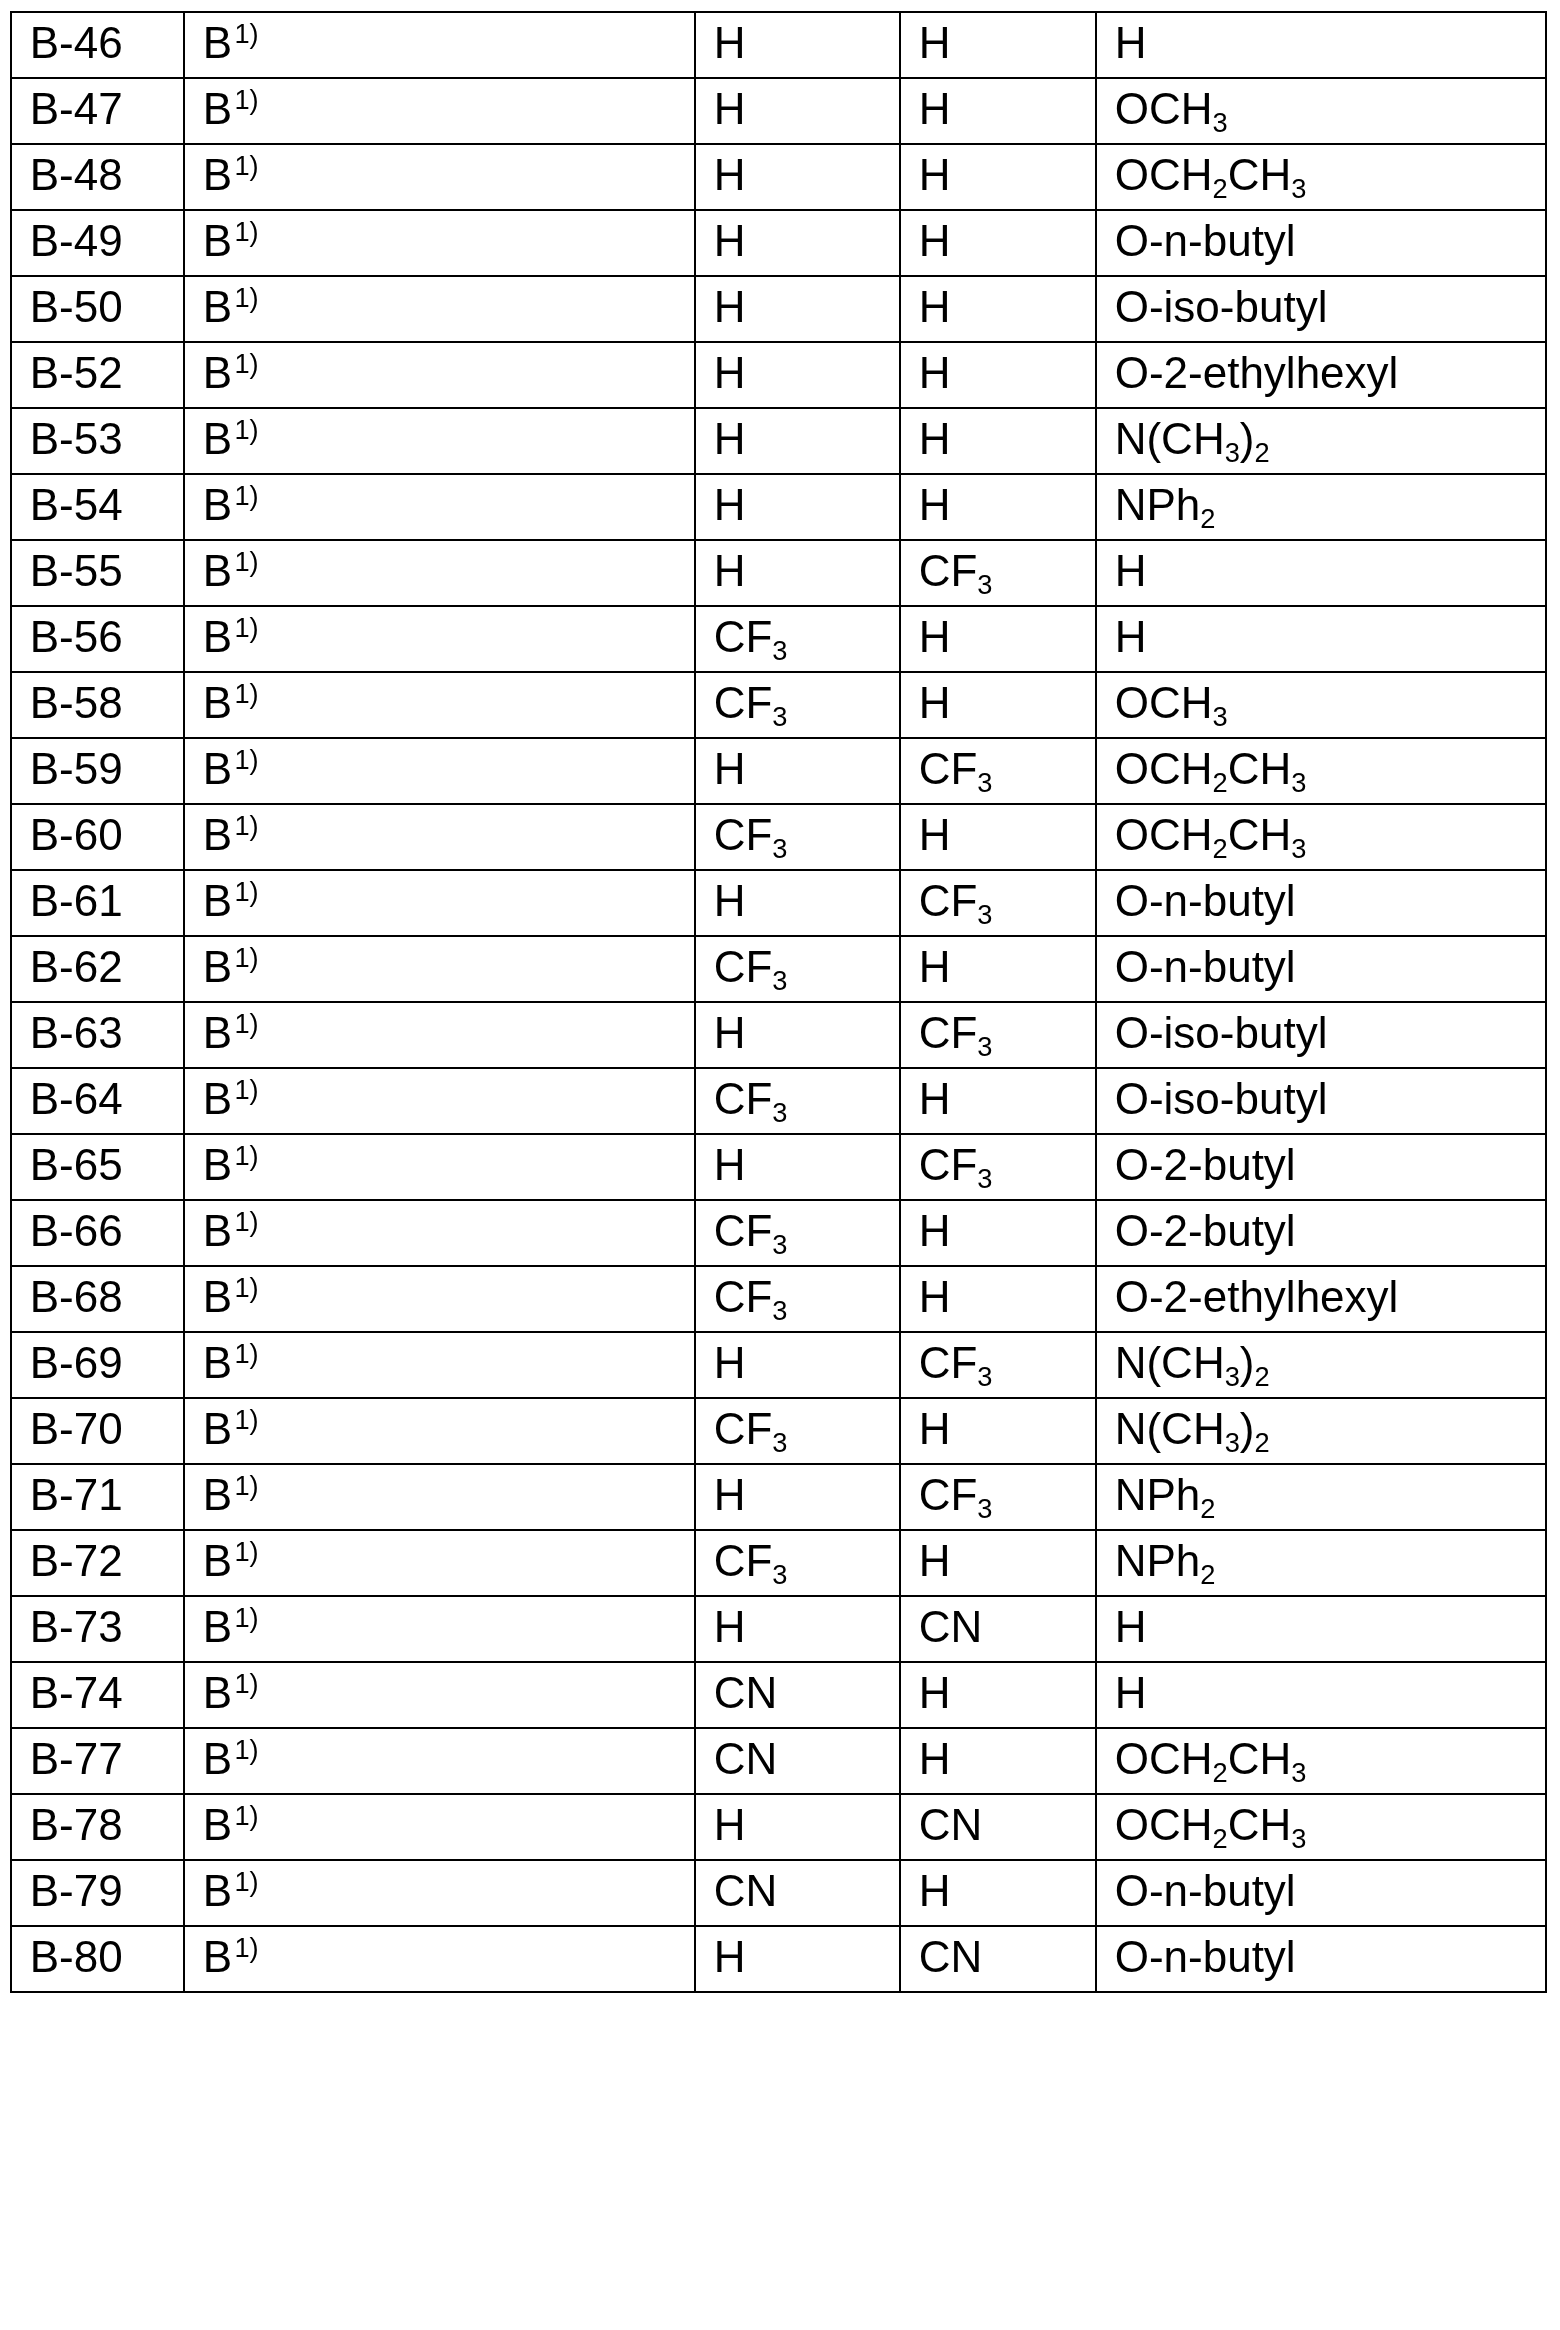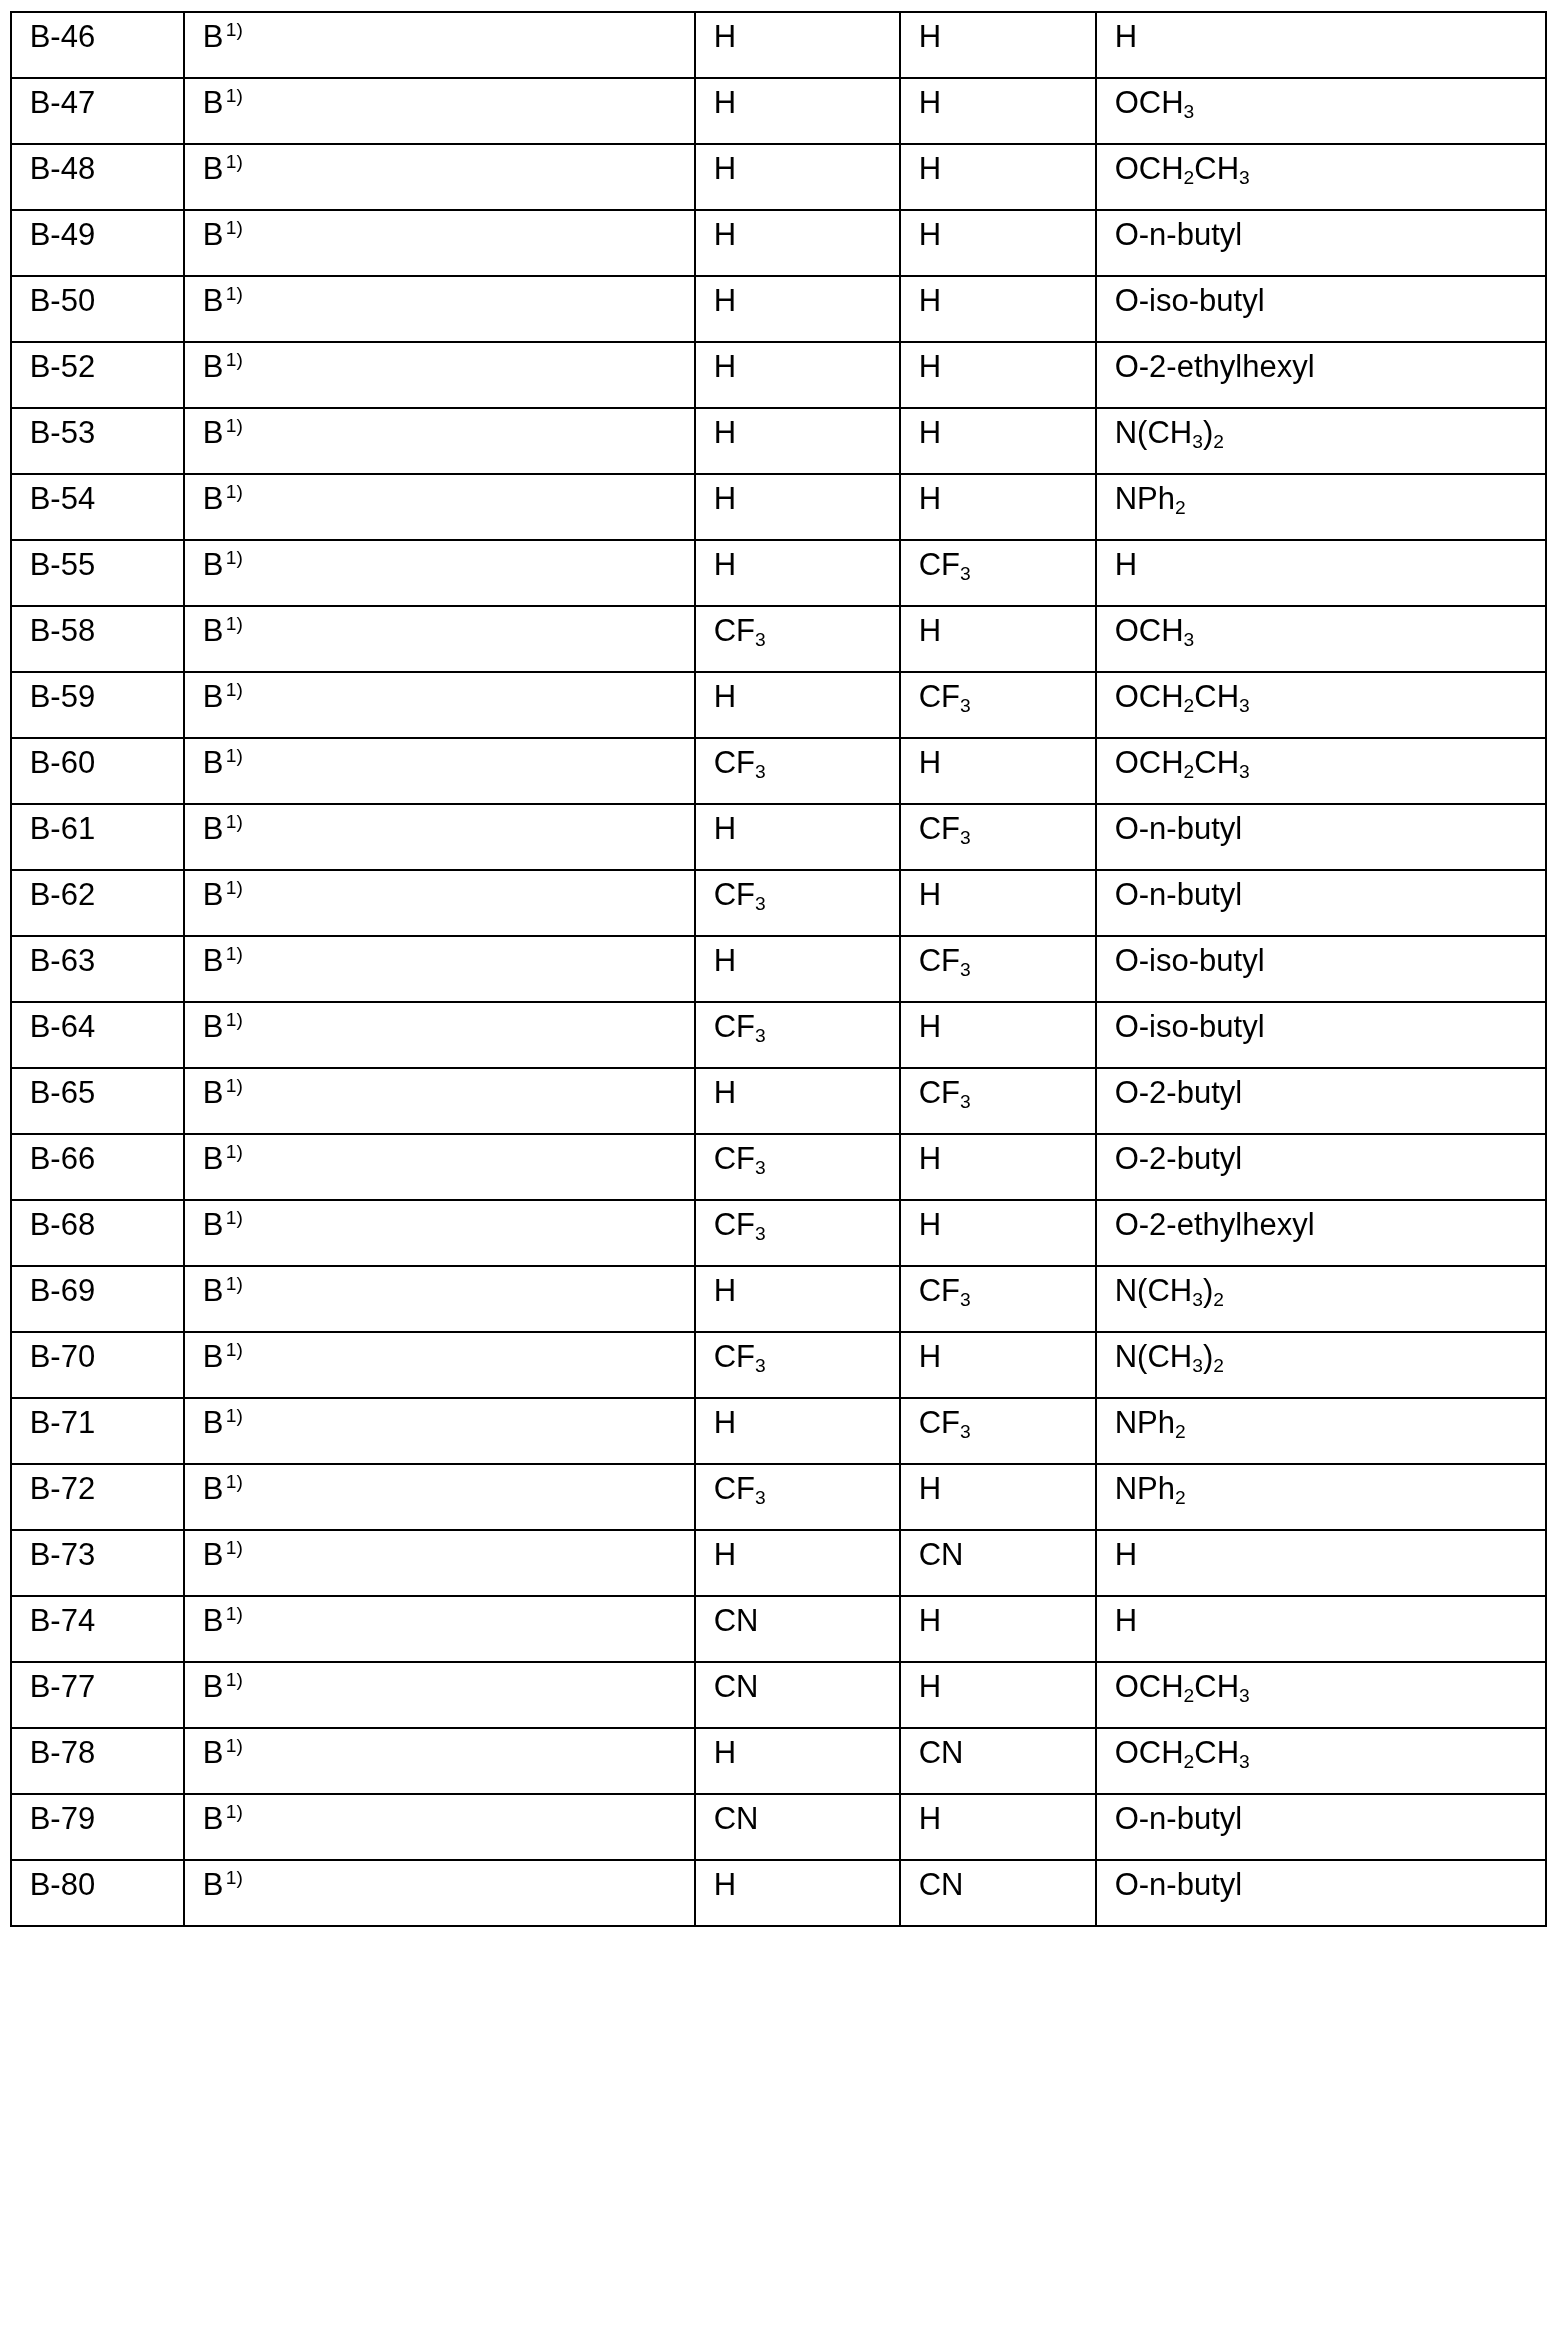--- a/index.html
+++ b/index.html
@@ -3,21 +3,21 @@
 <meta charset="utf-8">
 <style>
   html, body { margin: 0; padding: 0; background: #ffffff; }
   body { width: 1560px; height: 2330px; position: relative; overflow: hidden; }
   table.comp {
     position: absolute; left: 9.7px; top: 10.6px;
     border-collapse: collapse;
     table-layout: fixed;
     width: 1535px;
     font-family: "Liberation Sans", sans-serif;
-    font-size: 31px;
+    font-size: 44px;
     color: #000000;
   }
   table.comp td {
     border: 2.4px solid #000000;
     height: 61px;
     padding: 0 0 0 18px;
     vertical-align: top;
     line-height: 1;
     box-sizing: border-box;
   }
@@ -109,20 +109,27 @@
   </tr>
 
   <tr>
     <td><span class="v">B-55</span></td>
     <td><span class="v">B<sup>1)</sup></span></td>
     <td><span class="v">H</span></td>
     <td><span class="v">CF<sub>3</sub></span></td>
     <td><span class="v">H</span></td>
   </tr>
 
+  <tr>
+    <td><span class="v">B-56</span></td>
+    <td><span class="v">B<sup>1)</sup></span></td>
+    <td><span class="v">CF<sub>3</sub></span></td>
+    <td><span class="v">H</span></td>
+    <td><span class="v">H</span></td>
+  </tr>
 
 
   <tr>
     <td><span class="v">B-58</span></td>
     <td><span class="v">B<sup>1)</sup></span></td>
     <td><span class="v">CF<sub>3</sub></span></td>
     <td><span class="v">H</span></td>
     <td><span class="v">OCH<sub>3</sub></span></td>
   </tr>
 

